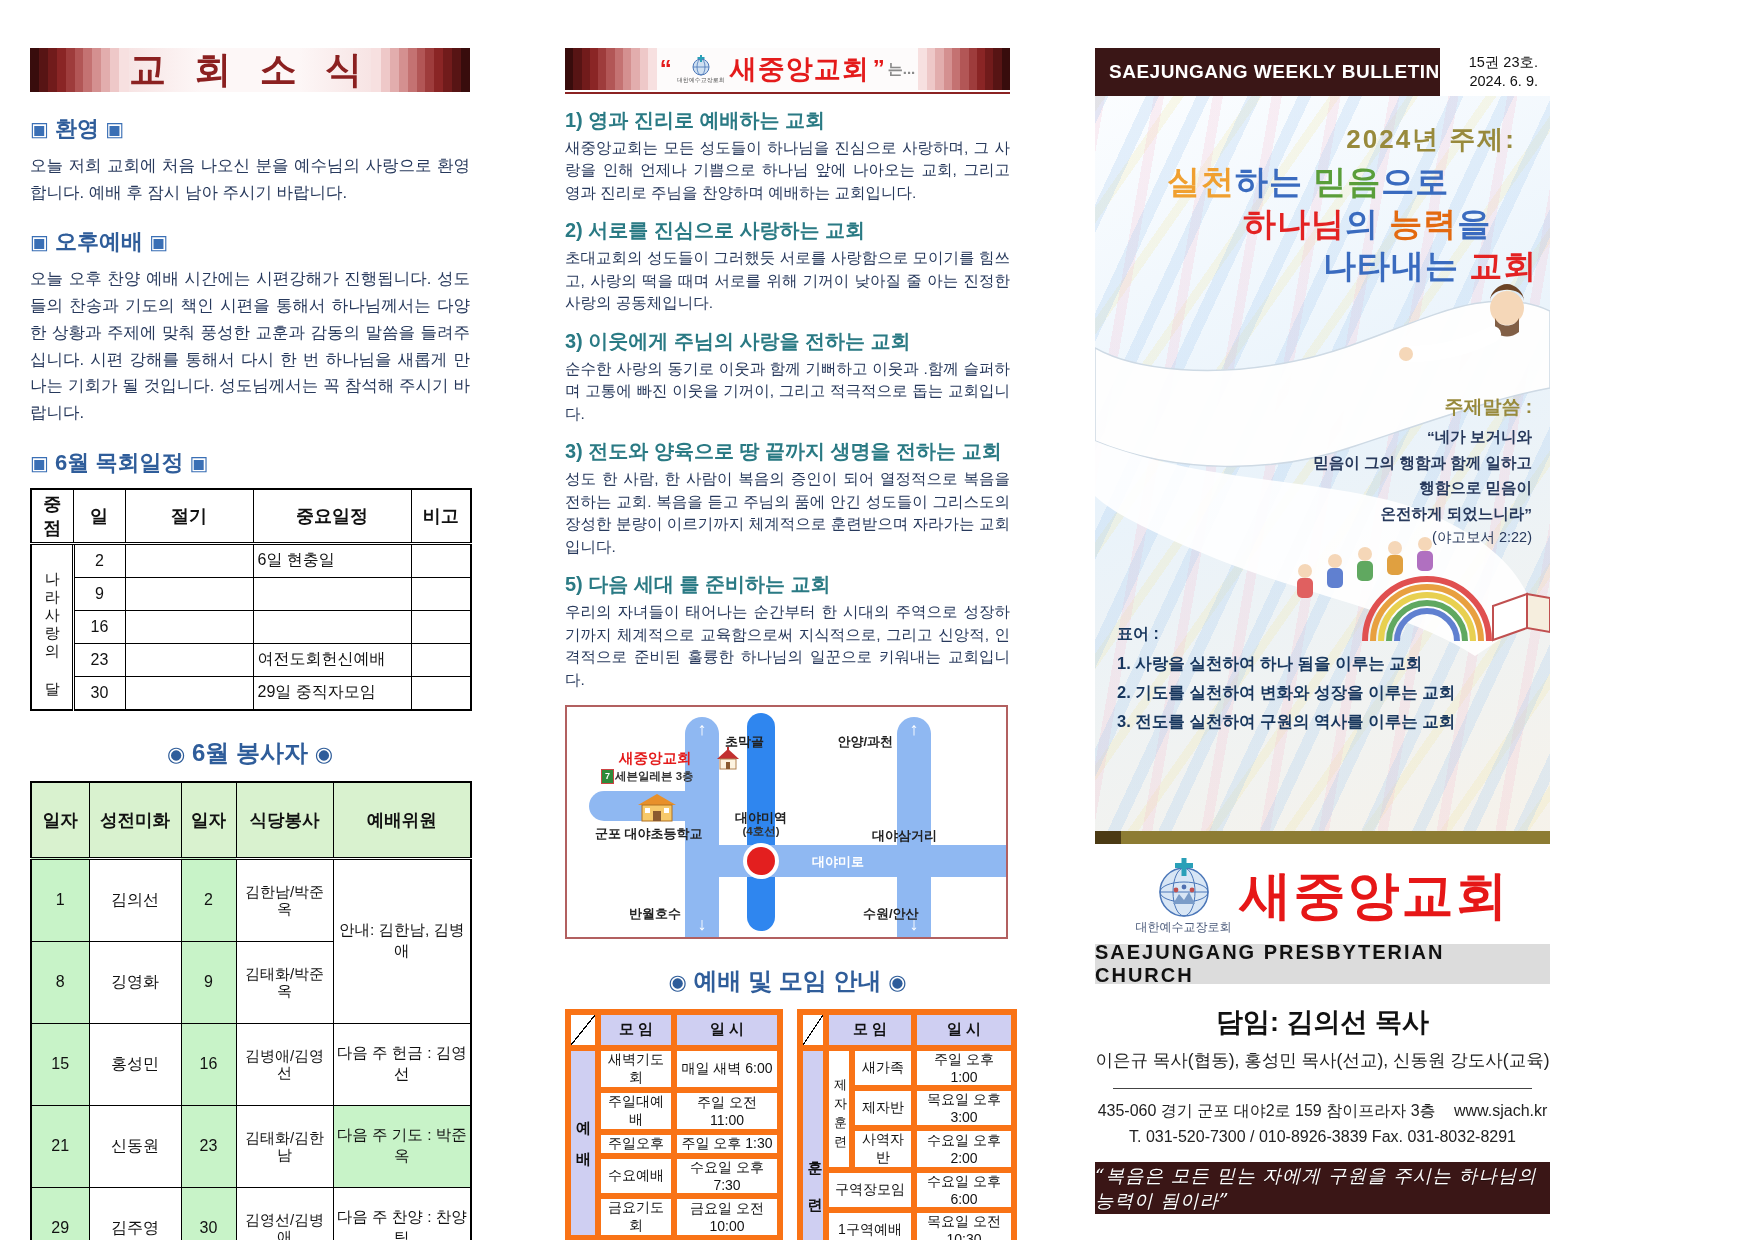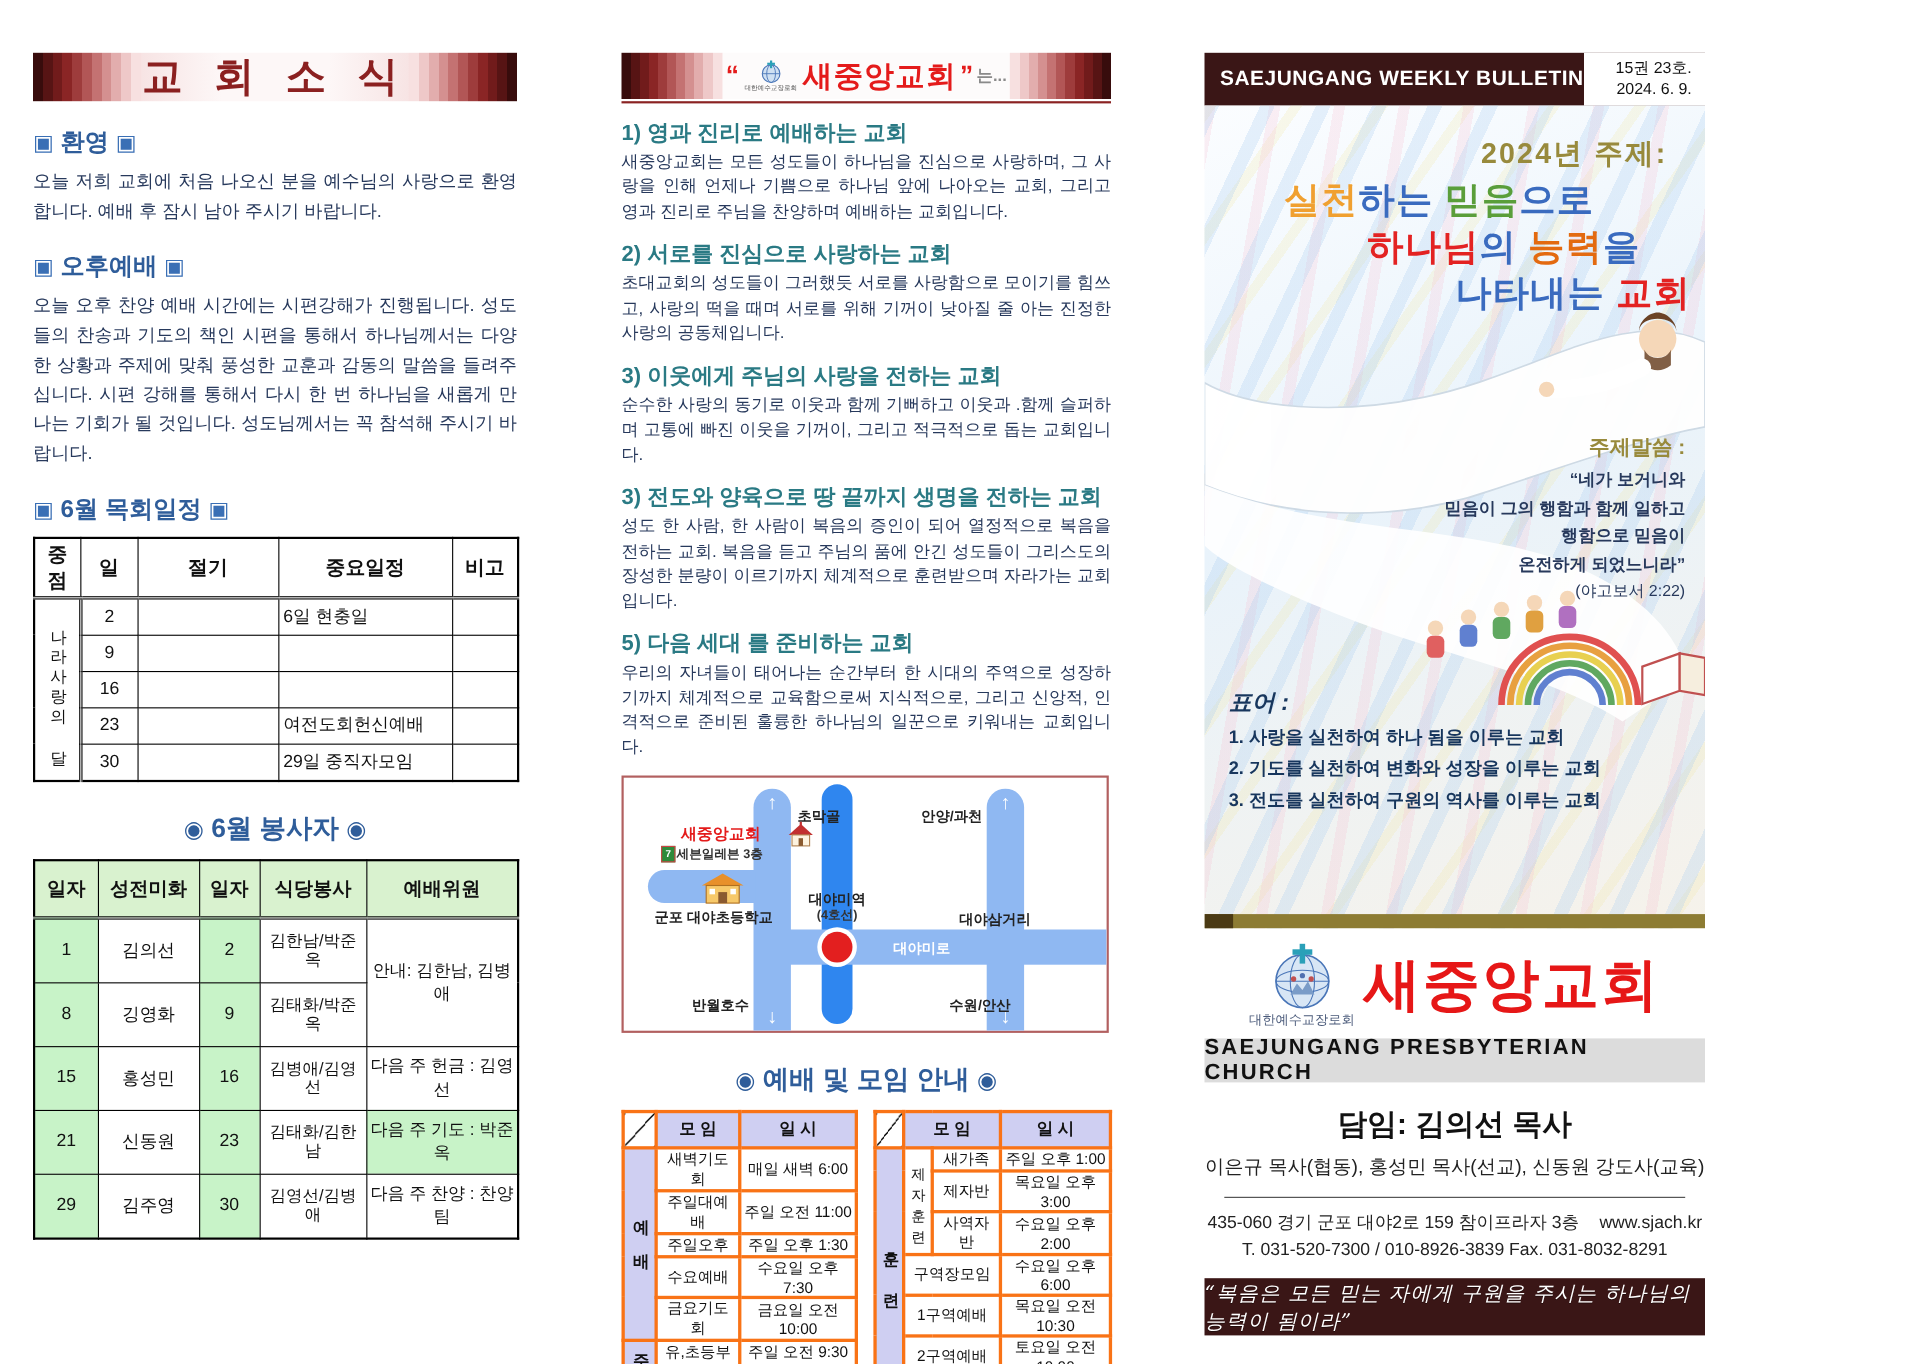--- a/index.html
+++ b/index.html
@@ -32,21 +32,21 @@
   .sched td{height:28px;}
   .sched .focus{border-right:3px double #000;}
   .c{text-align:center;}
   .ev{text-align:left;padding-left:10px;}
   .vtext{writing-mode:vertical-rl;text-orientation:upright;margin:0 auto;text-align:center;}
   .sched .focus{font-size:15px;letter-spacing:3px;}
 
   .vol-title,.meet-title{margin-top:26px;text-align:center;font-size:24px;font-weight:bold;color:#2f5d9a;}
   .vol-title .mk,.meet-title .mk{color:#2f5d9a;font-size:21px;}
   .vol{width:440px;margin-top:12px;border:2px solid #000;font-size:16px;table-layout:fixed;}
-  .vol th,.vol td{border:1px solid #000;padding:5px 2px;text-align:center;}
+  .vol th,.vol td{border:1px solid #000;padding:17px 2px;text-align:center;}
   .vol .head th{background:#d9f2cf;font-size:17.5px;height:40px;border-bottom:3px double #000;}
   .vol td{height:47px;}
   .vol .g{background:#c8f3c8;}
   .vol .k{font-size:15px;line-height:1.15;word-break:break-all;padding:0 6px;}
   .vol .comm{font-size:15.5px;}
 
   
   .mid-bar-center{flex:1;display:flex;align-items:center;justify-content:center;background:#fdfbfb;gap:3px;}
   .mid-quote{color:#e41b1b;font-size:24px;font-weight:bold;}
   .mid-church{color:#e41b1b;font-size:27px;font-weight:bold;letter-spacing:1px;}
@@ -64,21 +64,21 @@
   .rail{position:absolute;background:#2f86ef;border-radius:14px;}
   .map .arr{position:absolute;color:#fff;font-weight:bold;font-size:18px;width:100%;text-align:center;}
   .mlab{position:absolute;font-size:13px;font-weight:bold;color:#222;white-space:nowrap;}
   .station{position:absolute;width:28px;height:28px;border-radius:50%;background:#e31f1f;box-shadow:0 0 0 4px #fff;}
   .map-road-label{position:absolute;color:#fff;font-size:13px;font-weight:bold;}
   .m-church{color:#e41b1b;font-size:14.5px;}
   .m-small{font-size:11.5px;font-weight:bold;color:#333;}
 
   .meet-wrap{display:flex;gap:14px;margin-top:12px;}
   .meet{border:2px solid #000;font-size:14px;table-layout:fixed;height:252px;}
-  .meet th,.meet td{border:3px solid #f97316;padding:0 2px;text-align:center;}
+  .meet th,.meet td{border:6px solid #f97316;padding:0 2px;text-align:center;}
   .meet .hd{background:#cfcff2;font-weight:bold;font-size:15px;height:30px;}
   .meet .grp{background:#cfcff2;font-weight:bold;font-size:15px;}
   .meet .diag{background:#fff linear-gradient(to bottom right,transparent 48.5%,#000 48.5%,#000 51.5%,transparent 51.5%);}
   .ls18{letter-spacing:16px;}
   .ls6{letter-spacing:5px;}
   .ls24{letter-spacing:22px;}
   .ls8{letter-spacing:6px;}
   .meet .sub{background:#fff;font-weight:normal;font-size:13px;}
   .t-left{width:212px;}
   .t-right{width:214px;}
@@ -100,21 +100,21 @@
   .p-line{position:absolute;font-size:33px;font-weight:bold;letter-spacing:1px;white-space:nowrap;}
   .p-l1{top:64px;left:72px;}
   .p-l2{top:106px;left:148px;}
   .p-l3{top:148px;left:228px;}
   .cg-or{color:#f0a030;} .cg-bl{color:#3a6bbf;} .cg-gr{color:#5a9e3a;} .cg-rd{color:#e32222;} .cg-o2{color:#e36a10;}
   .p-verse{position:absolute;top:298px;right:18px;width:260px;text-align:right;}
   .p-verse-label{font-size:19px;font-weight:bold;color:#988a3c;margin-bottom:4px;}
   .p-verse-line{font-size:15.5px;color:#27395c;line-height:1.65;font-weight:bold;}
   .p-verse-ref{font-size:14.5px;color:#27395c;margin-top:2px;}
   .p-motto{position:absolute;top:528px;left:22px;}
-  .p-motto-label{font-size:21px;font-weight:bold;color:#17365d;margin-bottom:4px;font-style:italic;}
+  .p-motto-label{font-size:16px;font-weight:bold;color:#17365d;margin-bottom:4px;}
   .p-motto-line{font-size:16.5px;color:#17365d;font-weight:bold;line-height:1.75;}
   .p-olivebar{position:absolute;bottom:0;left:0;width:100%;height:13px;background:#8d7c33;}
   .p-olivesq{position:absolute;bottom:0;left:0;width:26px;height:13px;background:#4b3a14;}
 
   .logo-row{display:flex;align-items:center;justify-content:center;margin-top:12px;gap:8px;}
   .logo-emblem{display:flex;flex-direction:column;align-items:center;}
   .logo-cap{font-size:12px;color:#4a5a7a;margin-top:1px;}
   .r-church{font-size:52px;font-weight:bold;color:#e61717;letter-spacing:2px;}
   .eng-bar{margin-top:8px;background:#dcdcdc;height:40px;display:flex;align-items:center;justify-content:center;}
   .eng-bar div{font-size:20px;font-weight:bold;letter-spacing:2px;color:#111;}

